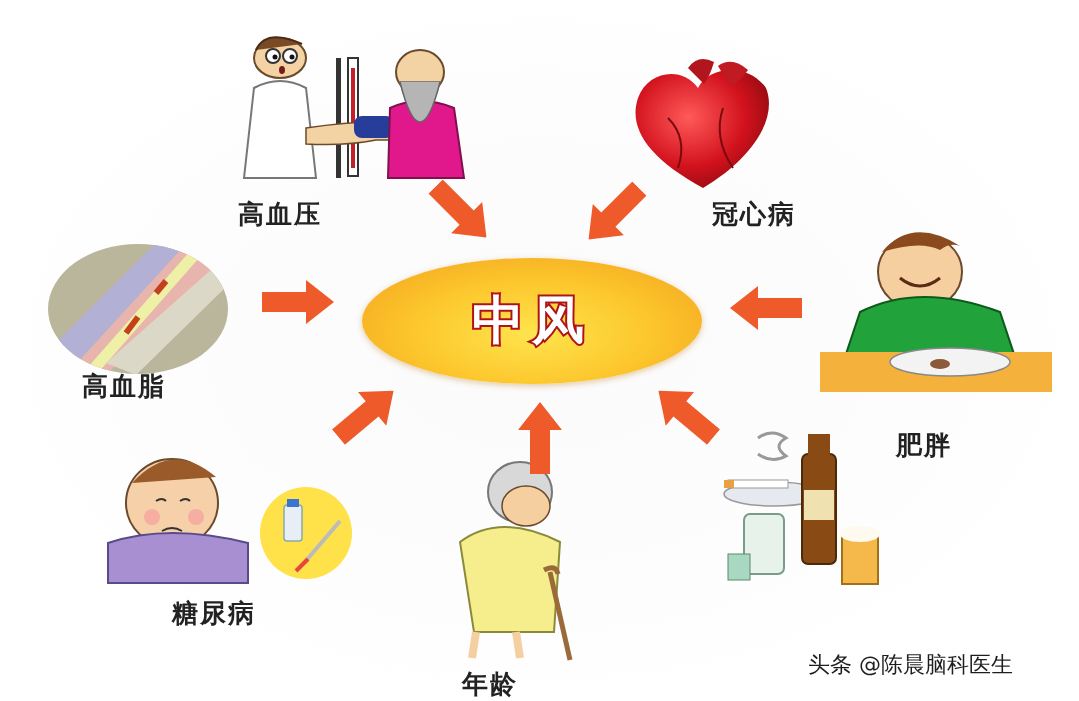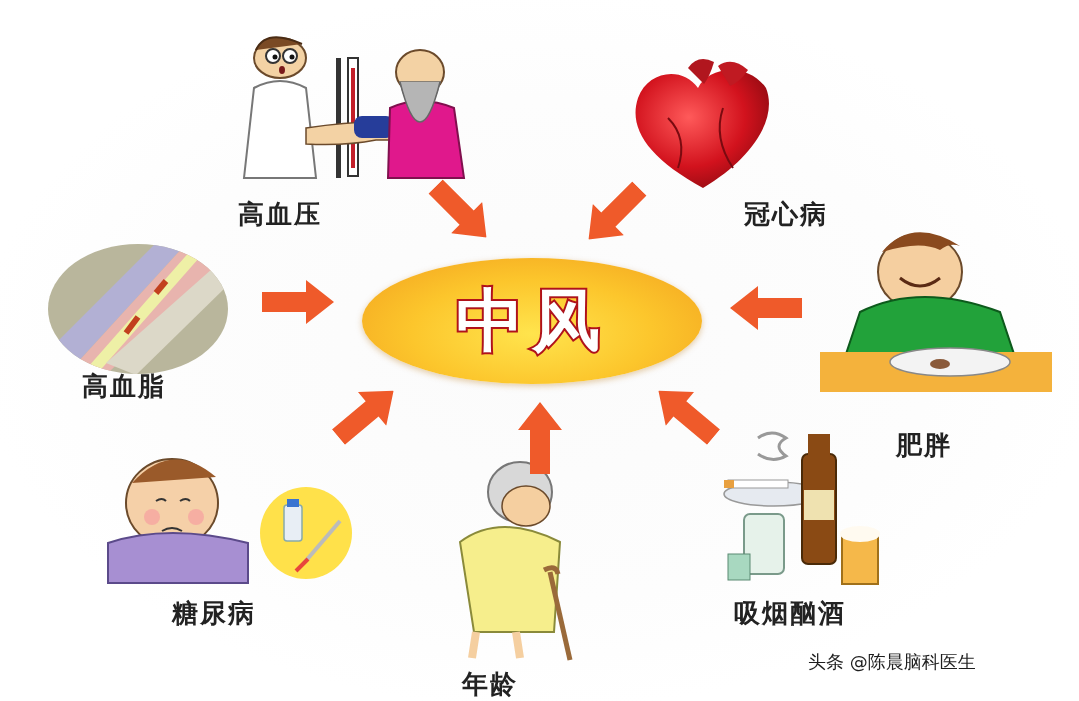--- a/index.html
+++ b/index.html
@@ -14,33 +14,33 @@
     background: radial-gradient(ellipse 560px 360px at 540px 350px, #fbfbfb 0%, #fdfdfd 70%, #ffffff 100%);
   }
   .center-ellipse {
     position: absolute; left: 362px; top: 258px; width: 340px; height: 126px;
     border-radius: 50%;
     background: radial-gradient(ellipse at 50% 60%, #ffe44d 0%, #fcc62c 50%, #f2a01e 100%);
     box-shadow: 0 2px 6px rgba(180,110,0,0.35);
     display: flex; align-items: center; justify-content: center;
   }
   .center-title {
-    font-size: 68px; font-weight: bold; color: #ffffff; letter-spacing: 8px;
+    font-size: 52px; font-weight: bold; color: #ffffff; letter-spacing: 8px;
     -webkit-text-stroke: 4px #b3131b;
     paint-order: stroke fill;
     text-shadow: 0 0 1px #8a0e14;
   }
   .factor-label {
     position: absolute; font-size: 26px; font-weight: bold; color: #222;
     letter-spacing: 2px; white-space: nowrap;
   }
   .arrow { position: absolute; width: 72px; height: 44px; }
   .illus { position: absolute; }
   .watermark {
-    position: absolute; left: 808px; top: 650px; font-size: 18px; color: #1e1e1e;
+    position: absolute; left: 808px; top: 650px; font-size: 22px; color: #1e1e1e;
     white-space: nowrap;
     text-shadow: 0 0 2px #fff, 0 0 2px #fff;
   }
 </style>
 </head>
 <body>
 
 <div class="canvas">
 
   <svg class="illus" style="left:240px;top:28px" width="240" height="170" viewBox="0 0 240 170">
@@ -71,21 +71,21 @@
         <stop offset="60%" stop-color="#d2121d"></stop>
         <stop offset="100%" stop-color="#8a0a10"></stop>
       </radialGradient>
     </defs>
     <path d="M75 130 C20 100 0 70 10 40 C20 12 55 8 70 30 C80 8 120 4 138 30 C150 60 125 100 75 130 Z" fill="url(#hg)"></path>
     <path d="M60 10 q10 -14 26 -6 q-4 14 -10 22" fill="#b1161e"></path>
     <path d="M90 8 q14 -10 30 4 q-8 12 -18 16" fill="#c01a22"></path>
     <path d="M40 60 q20 20 10 50" stroke="#7a0a10" stroke-width="2" fill="none"></path>
     <path d="M95 50 q-10 30 10 60" stroke="#7a0a10" stroke-width="2" fill="none"></path>
   </svg>
-  <div class="factor-label" style="left:744px;top:197px">冠心病</div>
+  <div class="factor-label" style="left:712px;top:197px">冠心病</div>
 
   <svg class="illus" style="left:46px;top:243px" width="184" height="132" viewBox="0 0 184 132">
     <defs>
       <clipPath id="cc">
           <ellipse cx="92" cy="66" rx="90" ry="65"></ellipse>
         </clipPath>
     </defs>
     <g clip-path="url(#cc)">
       <rect width="184" height="132" fill="#b9b69c"></rect>
       <path d="M-10 120 L120 -10 L150 -10 L20 132 Z" fill="#b2b0d4"></path>
@@ -141,21 +141,20 @@
     <rect x="10" y="56" width="60" height="8" fill="#ffffff" stroke="#999"></rect>
     <rect x="6" y="56" width="10" height="8" fill="#e8a040"></rect>
     <rect x="84" y="30" width="34" height="110" rx="6" fill="#8a4a14" stroke="#4a2a08" stroke-width="2"></rect>
     <rect x="90" y="10" width="22" height="24" fill="#8a4a14"></rect>
     <rect x="86" y="66" width="30" height="30" fill="#efe2b0"></rect>
     <rect x="26" y="90" width="40" height="60" rx="6" fill="#e6f2ea" stroke="#7a9a8a" stroke-width="2"></rect>
     <rect x="10" y="130" width="22" height="26" fill="#a8d8c0" stroke="#5a8a72"></rect>
     <rect x="124" y="110" width="36" height="50" fill="#f5b84a" stroke="#a0701a" stroke-width="2"></rect>
     <ellipse cx="142" cy="110" rx="20" ry="8" fill="#fffaf0"></ellipse>
   </svg>
-  <div class="factor-label" style="left:734px;top:596px">吸烟酗酒</div>
 
   <svg class="arrow" style="left:425px;top:190px;transform:rotate(45deg)" viewBox="0 0 72 44">
     <polygon points="0,12 44,12 44,0 72,22 44,44 44,32 0,32" fill="#ef5a2a"></polygon>
   </svg>
   <svg class="arrow" style="left:578px;top:192px;transform:rotate(135deg)" viewBox="0 0 72 44">
     <polygon points="0,12 44,12 44,0 72,22 44,44 44,32 0,32" fill="#ef5a2a"></polygon>
   </svg>
   <svg class="arrow" style="left:262px;top:280px" viewBox="0 0 72 44">
     <polygon points="0,12 44,12 44,0 72,22 44,44 44,32 0,32" fill="#ef5a2a"></polygon>
   </svg>

